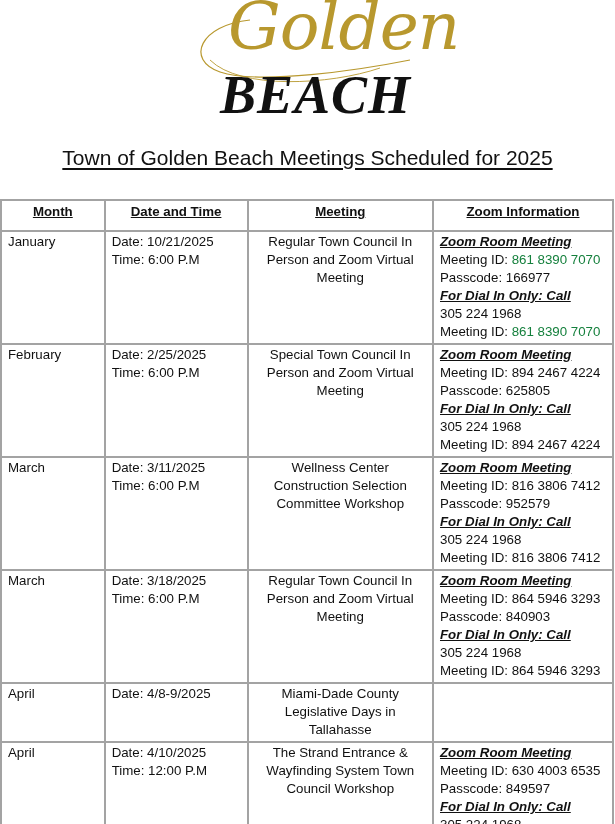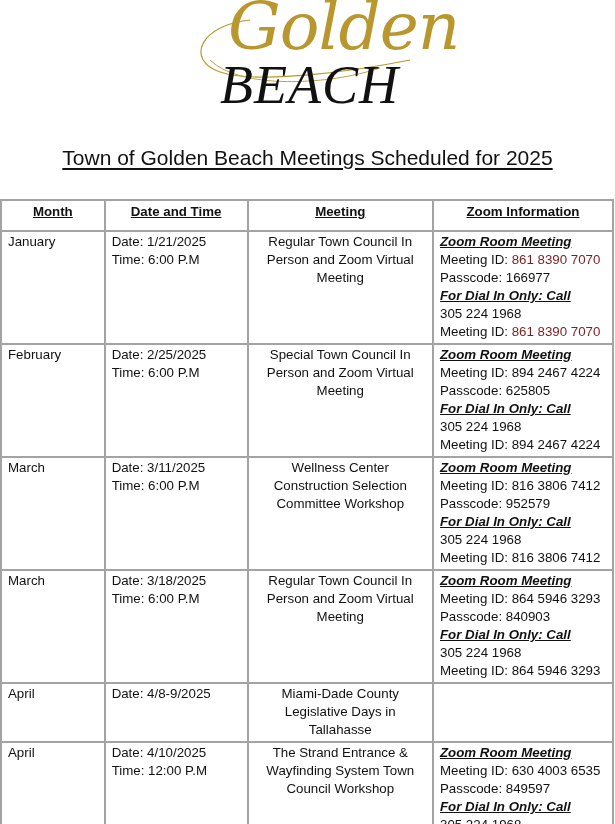--- a/index.html
+++ b/index.html
@@ -2,41 +2,41 @@
 <html><head>
 <meta charset="utf-8">
 <style>
   html, body { margin: 0; padding: 0; background: #ffffff; }
   body { width: 615px; height: 824px; position: relative; overflow: hidden;
          font-family: "Liberation Sans", "DejaVu Sans", sans-serif; color: #111; }
 
   .logo { position: absolute; left: 180px; top: 0; width: 260px; height: 125px; }
   .logo-golden { position: absolute; left: 48px; top: -6px; font-family: "DejaVu Serif", "Liberation Serif", serif;
                  font-style: italic; font-size: 66px; color: #b8982e; letter-spacing: -1px; line-height: 1; }
-  .logo-beach { position: absolute; left: 40px; top: 58px; font-family: "Liberation Serif", "DejaVu Serif", serif;
-                font-style: italic; font-size: 54px; color: #111; letter-spacing: 1px; line-height: 1; }
+  .logo-beach { position: absolute; left: 40px; top: 68px; font-family: "Liberation Serif", "DejaVu Serif", serif;
+                font-style: italic; font-size: 54px; color: #111; letter-spacing: 1px; line-height: 1; font-weight: bold; }
   .logo-swash { position: absolute; left: 0; top: 0; width: 260px; height: 125px; }
 
   .title { position: absolute; left: 0; width: 615px; top: 146px; text-align: center;
            font-family: "Liberation Sans", sans-serif; font-weight: normal; font-size: 21px;
            text-decoration: underline; text-underline-offset: 3px; color: #111; }
 
   table.sched { position: absolute; left: 0; top: 199px; width: 614px; border-collapse: collapse;
                 table-layout: fixed; font-size: 13.3px; line-height: 18px; }
   table.sched th, table.sched td { border: 2px solid #a3a3a3; vertical-align: top; padding: 1px 6px 2px 6px; }
   table.sched th { font-weight: bold; text-decoration: underline; text-align: center; height: 25px;
                    vertical-align: top; padding-top: 2px; }
   .c-month { width: 95px; }
   .c-date { width: 131px; }
   .c-meet { width: 170px; }
   .c-zoom { width: 165px; }
   td.meet { text-align: center; }
   .line { display: block; white-space: nowrap; }
   .bu { font-weight: bold; text-decoration: underline; font-style: italic; }
-  .idnum-alt { color: #7f1d1d; }
+  .idnum-alt { color: #15803d; }
   tr.r108 td { height: 105px; }
   tr.r72 td { height: 51px; }
 </style>
 </head>
 <body>
 
 <div class="logo">
   <svg class="logo-swash" viewBox="0 0 260 125">
     <path d="M70 20 C 20 25, 5 60, 40 72 C 80 85, 180 70, 230 60" fill="none" stroke="#b8982e" stroke-width="1.2"></path>
     <path d="M30 60 C 60 90, 150 85, 200 68" fill="none" stroke="#b8982e" stroke-width="0.9"></path>
@@ -60,21 +60,21 @@
       <th>Date and Time</th>
       <th>Meeting</th>
       <th>Zoom Information</th>
     </tr>
   </thead>
   <tbody>
 
     <tr class="r108">
       <td>January</td>
       <td>
-        <span class="line">Date: 1/21/2025</span>
+        <span class="line">Date: 10/21/2025</span>
         <span class="line">Time: 6:00 P.M</span>
       </td>
       <td class="meet">
         <span class="line">Regular Town Council In</span>
         <span class="line">Person and Zoom Virtual</span>
         <span class="line">Meeting</span>
       </td>
       <td>
         <span class="line bu">Zoom Room Meeting</span>
         <span class="line"><span>Meeting ID: </span><span class="idnum-alt">861 8390 7070</span></span>

